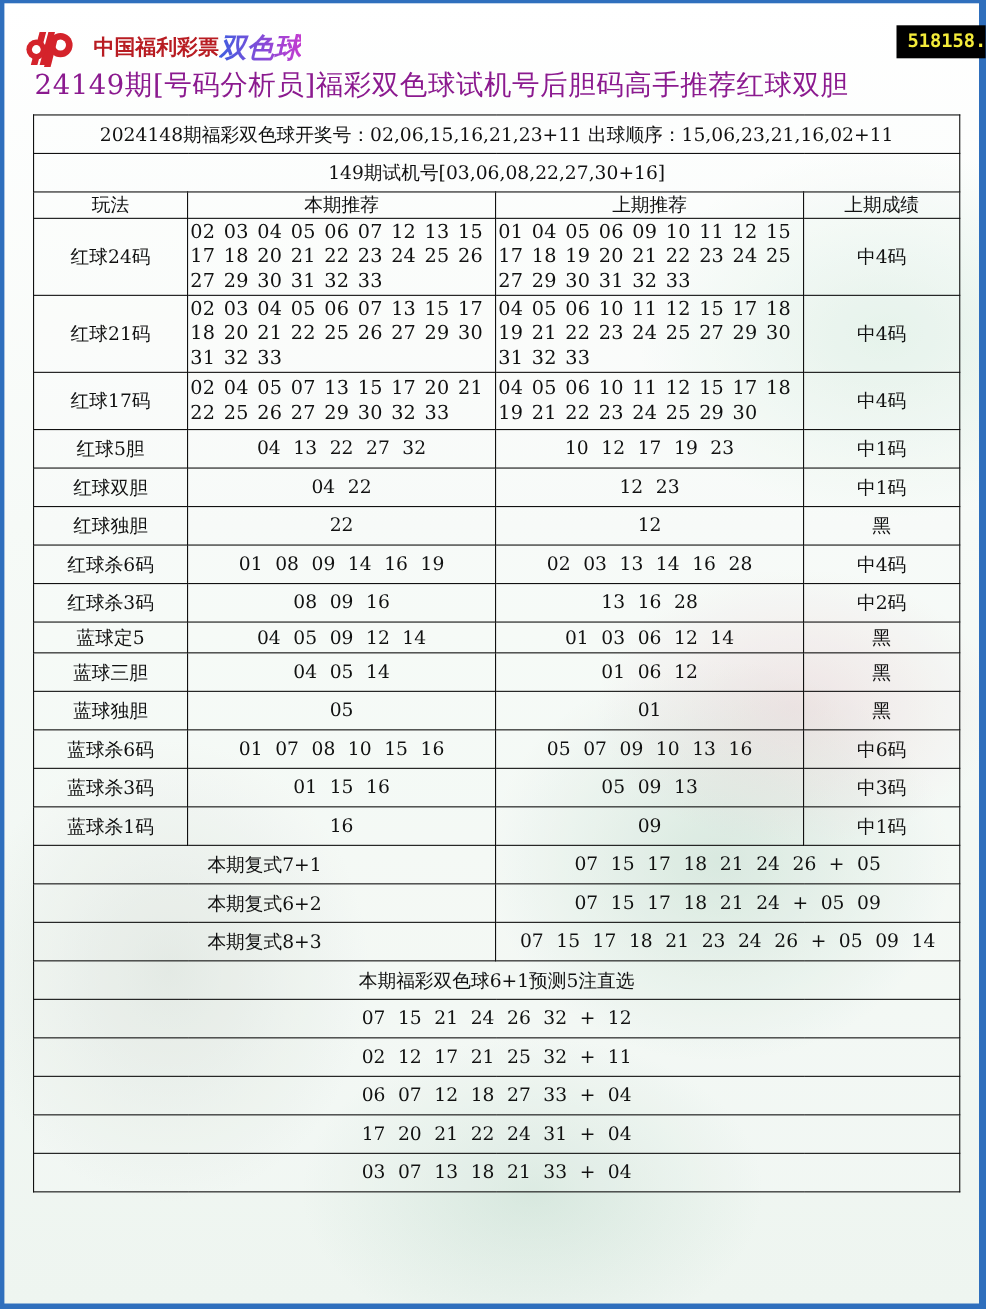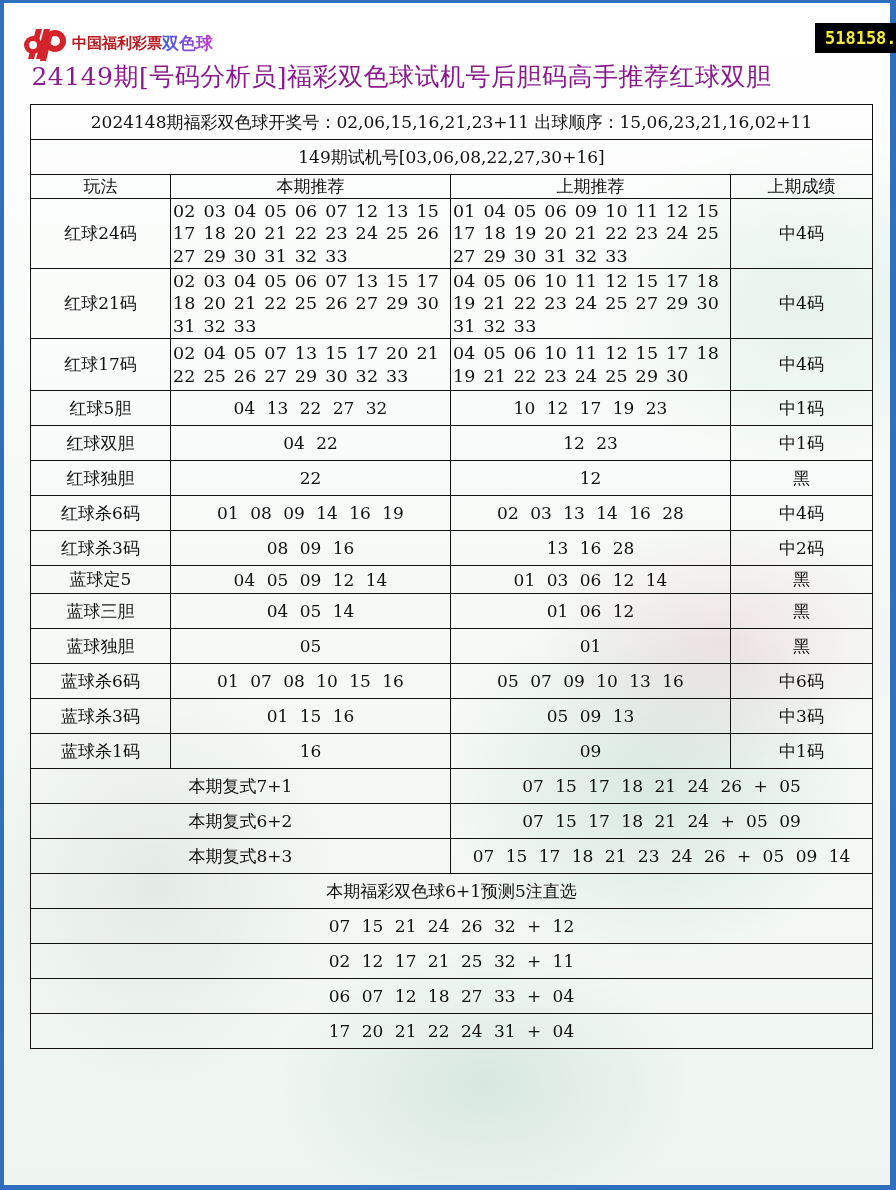--- a/index.html
+++ b/index.html
@@ -17,26 +17,26 @@
         radial-gradient(ellipse 260px 300px at 150px 880px, rgba(190,200,190,0.35), transparent 70%),
         radial-gradient(ellipse 300px 200px at 480px 1080px, rgba(160,200,180,0.30), transparent 70%),
         linear-gradient(180deg, #ffffff 0%, #f6faf7 40%, #eef5f0 100%);
     }
     .logo {
       position: absolute; left: 18px; top: 20px; height: 40px;
       display: flex; align-items: center;
     }
     .logo-mark { width: 48px; height: 40px; }
     .logo-text-a {
-      font-family: "DejaVu Sans", sans-serif; font-weight: bold; font-size: 15px;
-      color: #b81c22; letter-spacing: 0px; margin-left: 2px;
+      font-family: "DejaVu Sans", sans-serif; font-weight: bold; font-size: 19px;
+      color: #b81c22; letter-spacing: 0px; margin-left: 15px;
     }
     .logo-text-b {
-      font-family: "DejaVu Sans", sans-serif; font-weight: bold; 
-      font-size: 17px; color: #7a3ed0;
+      font-family: "DejaVu Sans", sans-serif; font-weight: bold; font-style: italic;
+      font-size: 25px; color: #7a3ed0;
       background: linear-gradient(90deg, #3f5ee0, #c43bd0);
       -webkit-background-clip: text; background-clip: text; -webkit-text-fill-color: transparent;
     }
     .site-badge {
       position: absolute; left: 783px; top: 20px; width: 112px; height: 30px;
       background: #000; color: #f4ec3a;
       font-family: "DejaVu Sans Mono", monospace; font-weight: bold; font-size: 17px;
       display: flex; align-items: center; justify-content: center; margin-left: 28px;
     }
     .page-title {
@@ -211,14 +211,17 @@
     </tr>
     <tr style="height:35px">
       <td colspan="4" class="spaced">02 12 17 21 25 32 + 11</td>
     </tr>
     <tr style="height:35px">
       <td colspan="4" class="spaced">06 07 12 18 27 33 + 04</td>
     </tr>
     <tr style="height:35px">
       <td colspan="4" class="spaced">17 20 21 22 24 31 + 04</td>
     </tr>
+    <tr style="height:35px">
+      <td colspan="4" class="spaced">03 07 13 18 21 33 + 04</td>
+    </tr>
   </tbody>
 </table>
 
 </body></html>

